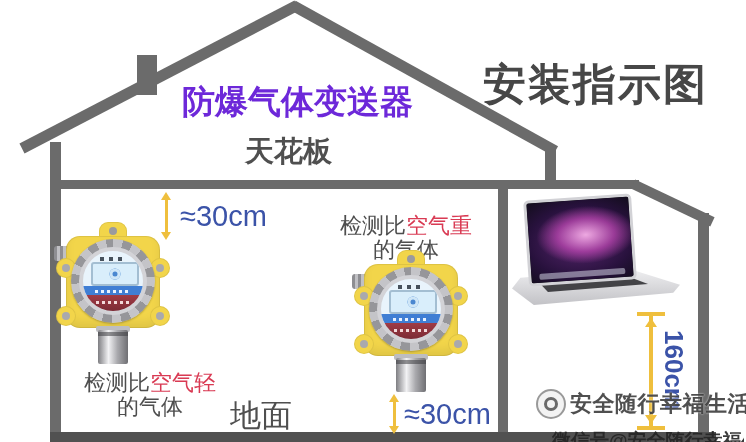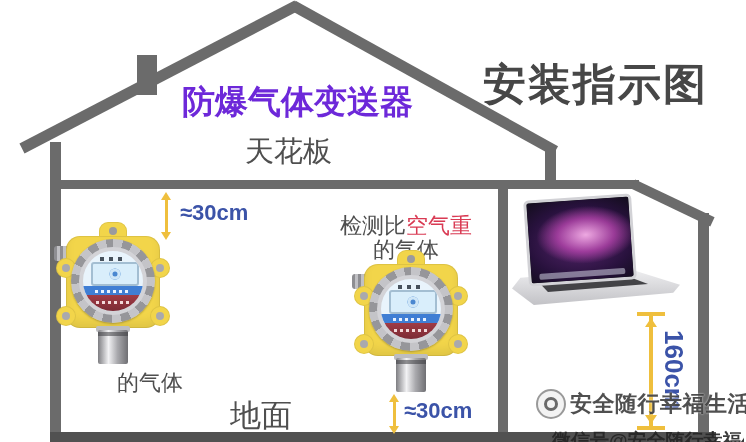--- a/index.html
+++ b/index.html
@@ -17,24 +17,24 @@
   #ceiling{left:55px;top:180px;width:584px;height:9px;}
   #roof-stub{left:545px;top:149px;width:11px;height:40px;}
   #right-wall{left:698px;top:213px;width:11px;height:225px;}
   #interior-wall{left:498px;top:185px;width:10px;height:251px;}
   #floor{left:50px;top:432px;width:666px;height:10px;background:var(--c-floor);}
 
   
   .t{position:absolute;color:var(--c-text);white-space:nowrap;}
   #title{left:483px;top:56px;font-size:43px;font-weight:700;letter-spacing:2px;color:#474747;}
   #roof-label{left:182px;top:80px;font-size:33px;font-weight:700;color:#6d28d9;}
-  #ceiling-label{left:245px;top:132px;font-size:29px;font-weight:400;}
+  #ceiling-label{left:245px;top:132px;font-size:29px;font-weight:700;}
   #ground-label{left:230px;top:395px;font-size:31px;font-weight:500;}
   #duty-label{left:518px;top:398px;font-size:30px;font-weight:500;}
-  .gap{font-size:22px;font-weight:700;color:var(--c-blue);}
+  .gap{font-size:29px;font-weight:400;color:var(--c-blue);}
   #gap-top{left:180px;top:200px;}
   #gap-bottom{left:404px;top:398px;}
   #height-label{left:658px;top:330px;height:104px;font-size:26px;font-weight:600;
                 color:var(--c-blue);writing-mode:vertical-rl;}
 
   .note{position:absolute;width:134px;text-align:center;font-size:22px;font-weight:500;
         line-height:24px;color:#4e4e4e;}
   #note-heavy{left:339px;top:214px;}
   #note-light{left:83px;top:371px;}
   .note .hl{color:var(--c-red);}
@@ -158,20 +158,21 @@
   <div class="mtip" id="mtip-up"></div>
   <div class="mtip" id="mtip-down"></div>
   <div class="mbar" style="top:426px"></div>
   <div class="t" id="height-label">160cm</div>
 
   <div class="note" id="note-heavy">
     <div><span>检测比</span><span class="hl">空气重</span></div>
     <div>的气体</div>
   </div>
   <div class="note" id="note-light">
+    <div><span>检测比</span><span class="hl">空气轻</span></div>
     <div>的气体</div>
   </div>
 
   <div class="device" id="device-left">
     <div class="d-tab"></div>
     <div class="d-gland"></div>
     <div class="d-body"></div>
     <div class="ear e1"></div>
     <div class="ear e2"></div>
     <div class="ear e3"></div>

